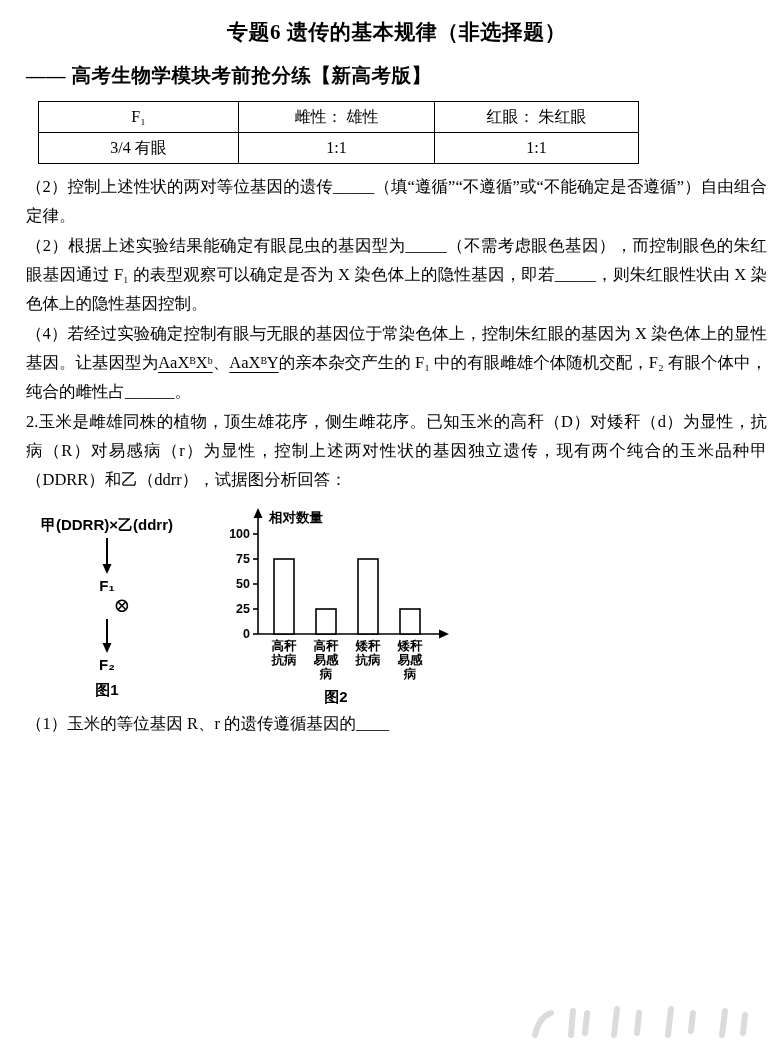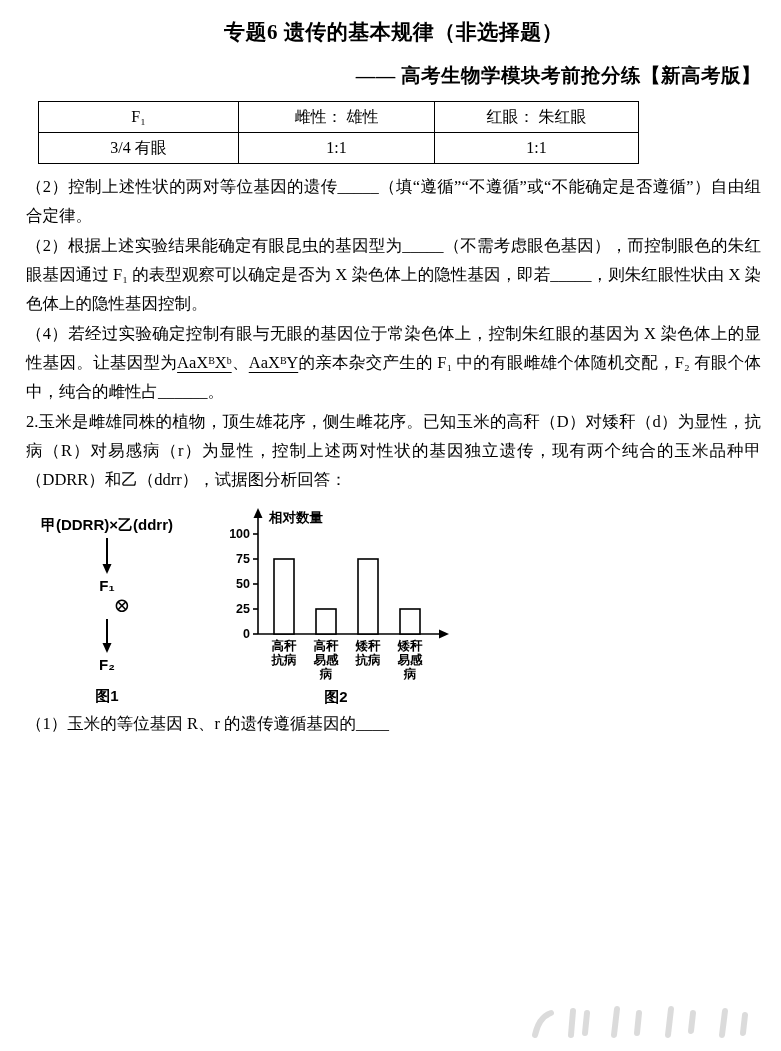--- a/index.html
+++ b/index.html
@@ -1,40 +1,40 @@
 <!DOCTYPE html>
 <html><head>
 <meta charset="utf-8">
 <style>
   * { margin:0; padding:0; box-sizing:border-box; }
   html,body { background:#ffffff; }
   body {
     width:781px; height:1051px; overflow:hidden; position:relative;
     font-family:"Liberation Serif","DejaVu Serif",serif; color:#000;
   }
-  .page { padding:18px 20px 0 26px; }
+  .page { padding:18px 14px 0 26px; }
   .title { text-align:center; font-size:21px; font-weight:bold; letter-spacing:.5px; margin-bottom:16px; }
-  .subtitle { text-align:right; font-size:19.5px; font-weight:bold; letter-spacing:.5px; margin-bottom:12px; }
+  .subtitle { text-align:left; font-size:19.5px; font-weight:bold; letter-spacing:.5px; margin-bottom:12px; }
   p.body { font-size:16.5px; line-height:29px; text-align:justify; margin:1px 0; }
   .u { text-decoration:underline; text-underline-offset:4px; }
 
   table.ptable { border-collapse:collapse; margin:7px 0 8px 12px; width:600px; table-layout:fixed; }
   .ptable th, .ptable td { border:1.5px solid #000; text-align:center; font-size:16px; height:31px; padding:2px 6px; }
   .ptable th { font-weight:normal; }
   .ptable td { font-weight:normal; }
   .ptable col.c1 { width:200px; } .ptable col.c2 { width:196px; } .ptable col.c3 { width:204px; }
 
   .figures { display:flex; align-items:flex-start; margin:12px 0 2px 6px; }
   .fig1 { display:flex; flex-direction:column; align-items:center; width:150px; padding-top:10px; }
   .fig1-cross, .fig1-gen, .fig-caption, .fig2-caption {
     font-weight:bold; font-size:15px; font-family:"Liberation Sans","DejaVu Sans",sans-serif;
   }
   .varrow { margin:3px 0; display:block; }
   .fig1-self { font-size:20px; line-height:20px; margin:1px 0 1px 30px; }
-  .fig-caption { margin-top:14px; }
+  .fig-caption { margin-top:8px; }
   .fig2 { margin-left:34px; display:flex; flex-direction:column; align-items:center; }
   .fig2-caption { margin-top:0px; }
   svg text { font-family:"Liberation Sans","DejaVu Sans",sans-serif; fill:#000; }
 
   .wm { position:absolute; right:10px; bottom:6px; opacity:.9; }
 </style>
 </head>
 <body>
 
 <div class="page">

